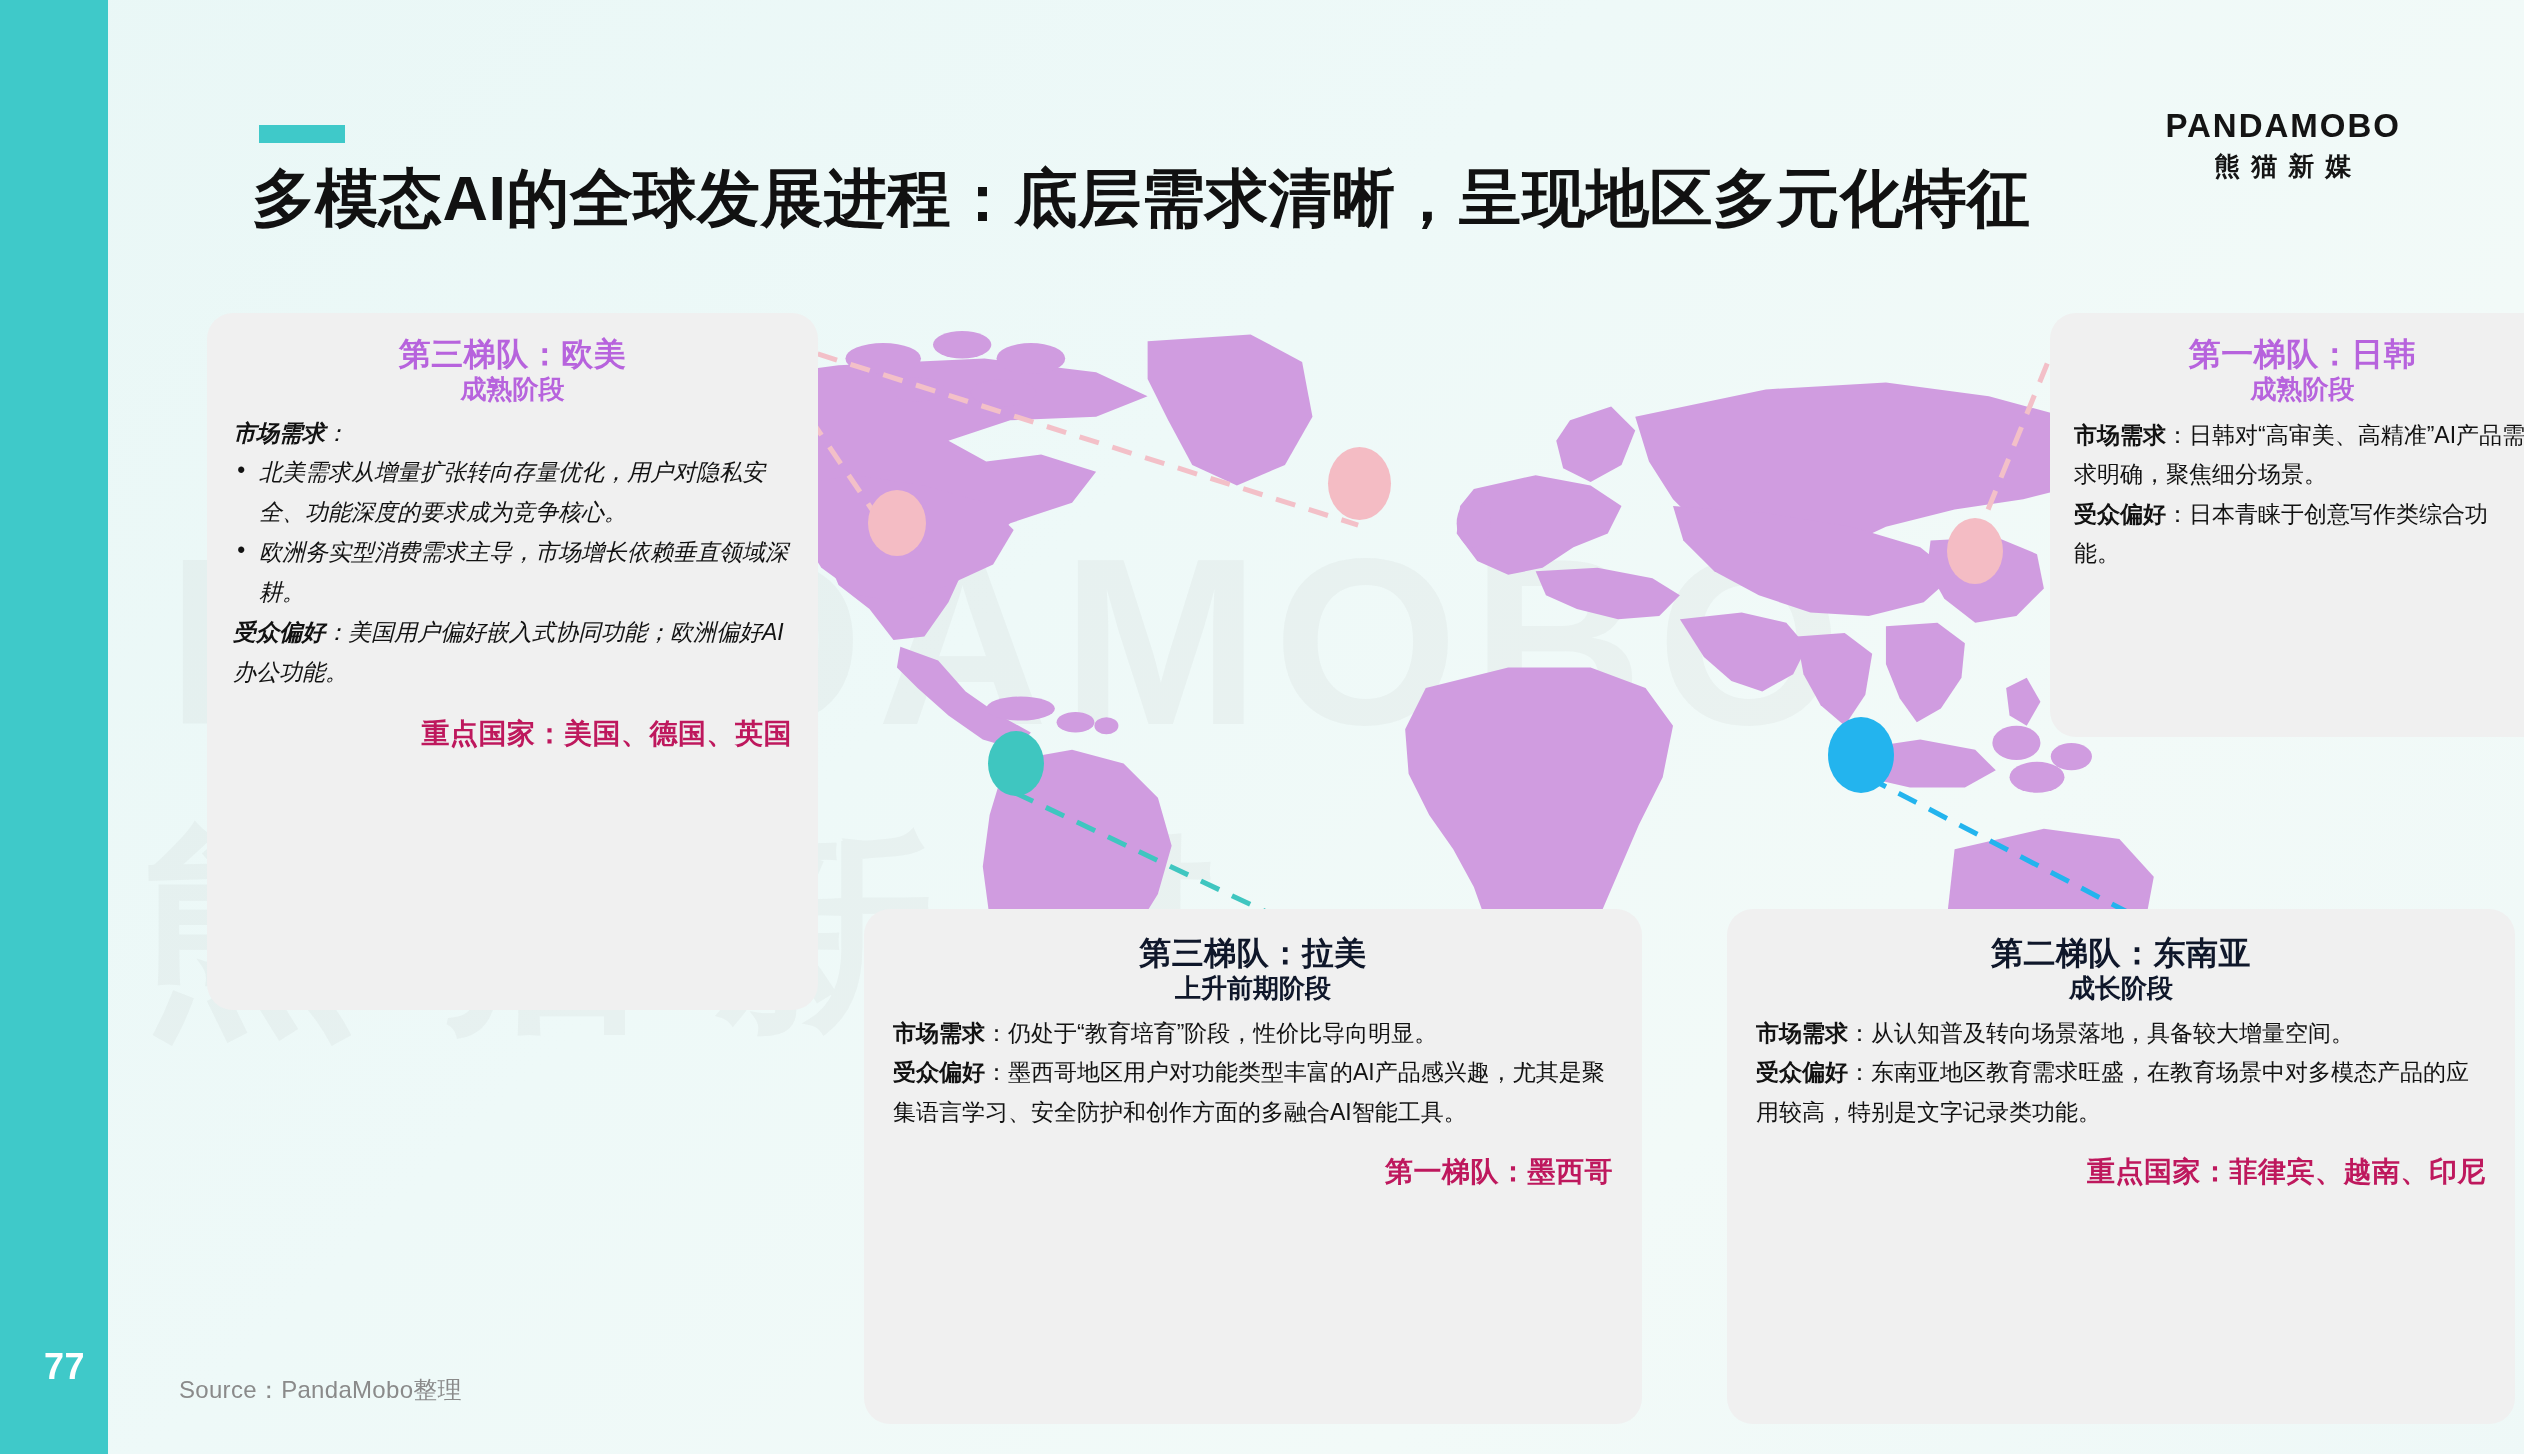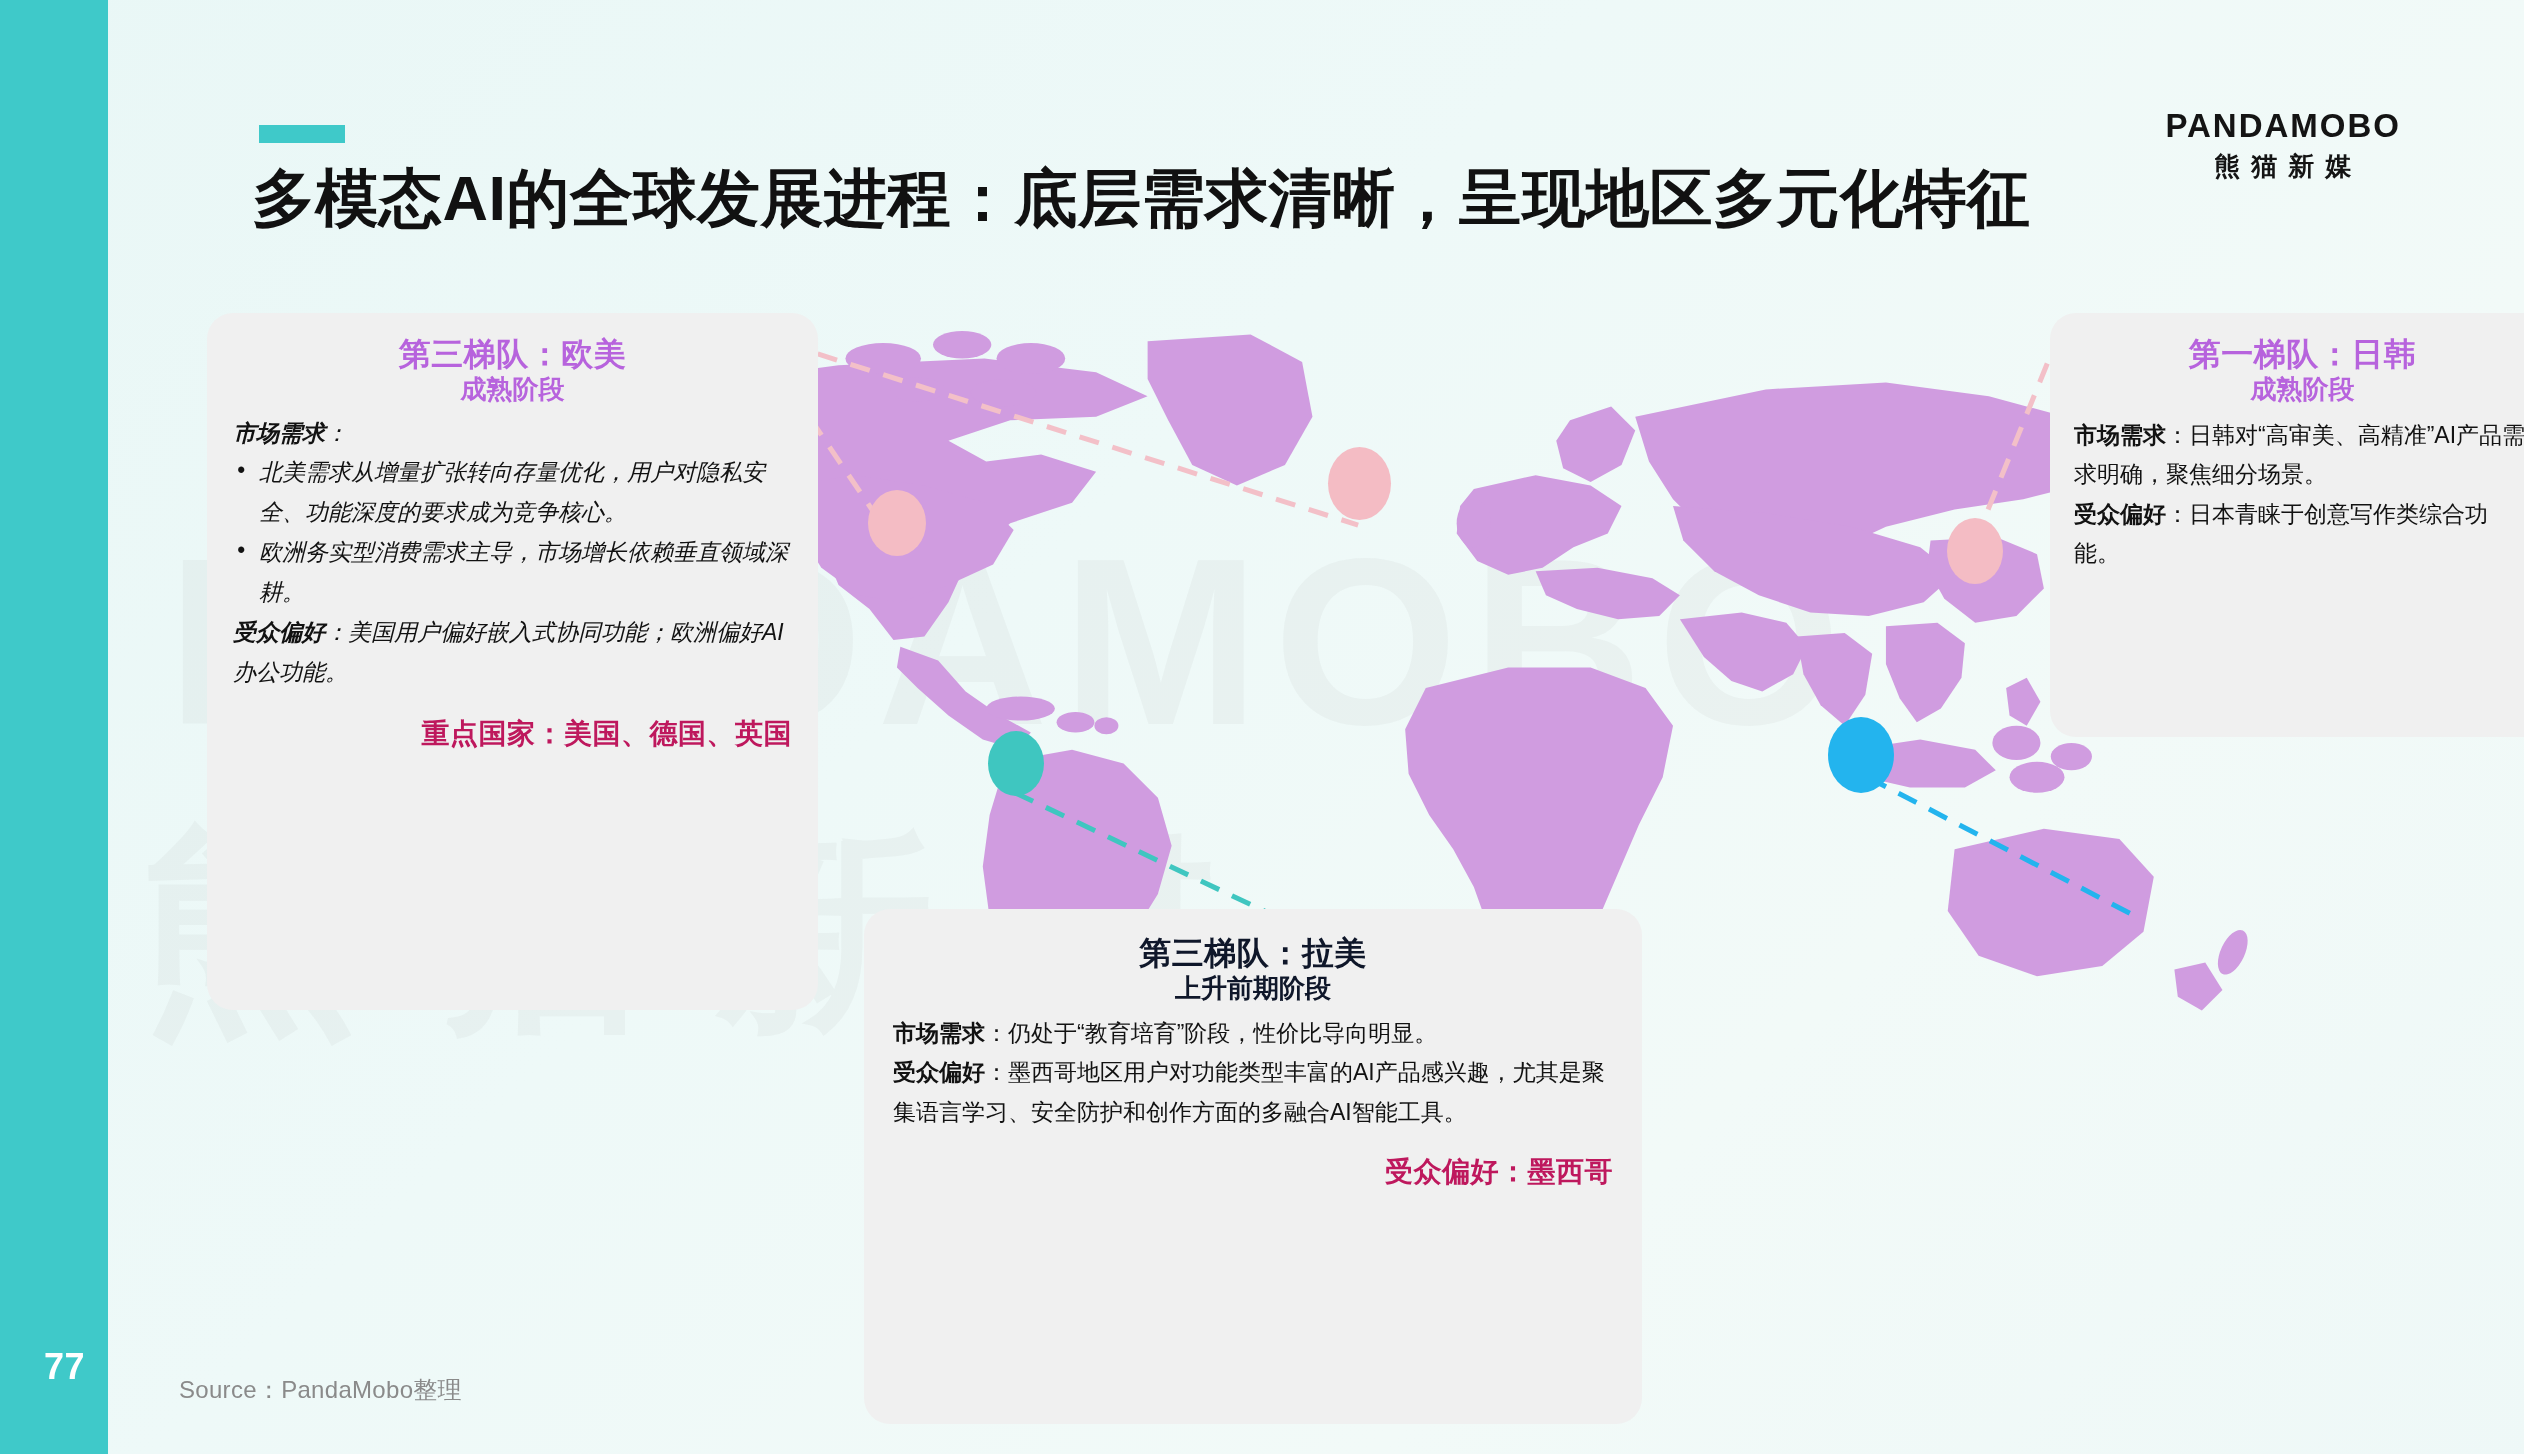--- a/index.html
+++ b/index.html
@@ -327,20 +327,35 @@
       <div class="card-sub skyblue">上升前期阶段</div>
     </div>
     <div class="card-body" style="margin-top:10px;">
       <div class="para">
         <b>市场需求</b><span>：仍处于“教育培育”阶段，性价比导向明显。</span>
       </div>
       <div class="para">
         <b>受众偏好</b><span>：墨西哥地区用户对功能类型丰富的AI产品感兴趣，尤其是聚集语言学习、安全防护和创作方面的多融合AI智能工具。</span>
       </div>
     </div>
-    <div class="card-foot" style="margin-top:21px;">受众偏好：墨西哥</div>
-  </div>
-
+    <div class="card-foot" style="margin-top:21px;">第一梯队：墨西哥</div>
+  </div>
+
+  <div class="card" id="card-sea">
+    <div class="card-head">
+      <div class="card-title skyblue">第二梯队：东南亚</div>
+      <div class="card-sub skyblue">成长阶段</div>
+    </div>
+    <div class="card-body" style="margin-top:10px;">
+      <div class="para">
+        <b>市场需求</b><span>：从认知普及转向场景落地，具备较大增量空间。</span>
+      </div>
+      <div class="para">
+        <b>受众偏好</b><span>：东南亚地区教育需求旺盛，在教育场景中对多模态产品的应用较高，特别是文字记录类功能。</span>
+      </div>
+    </div>
+    <div class="card-foot" style="margin-top:21px;">重点国家：菲律宾、越南、印尼</div>
+  </div>
 
   <div class="source">Source：PandaMobo整理</div>
 
 </div>
 
 
 </body></html>

